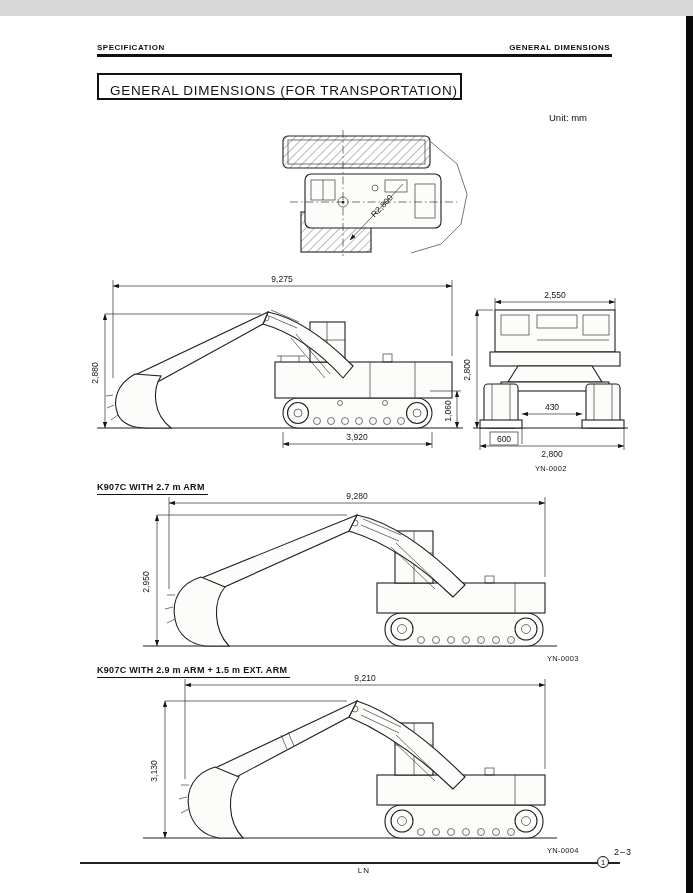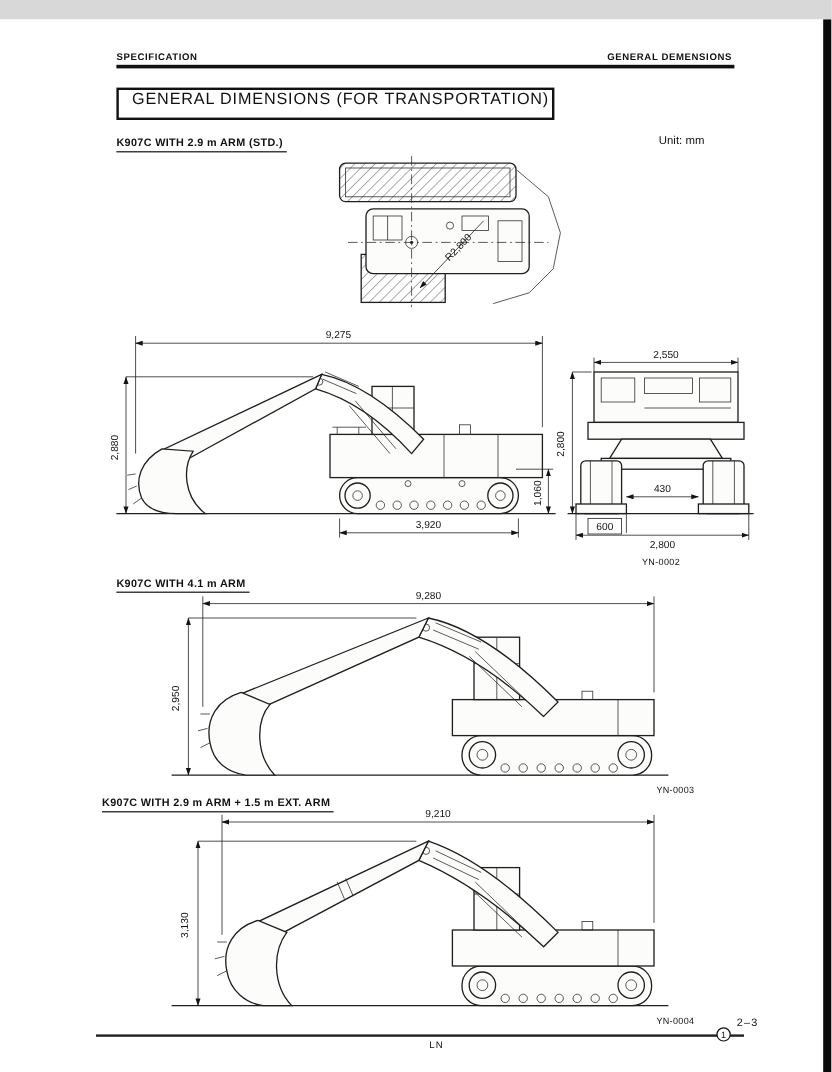--- a/index.html
+++ b/index.html
@@ -7,21 +7,21 @@
   #page {
     position:relative; width:693px; height:893px; margin:16px auto;
     background:#ffffff; overflow:hidden; color:#1a1a1a;
     font-family:"Liberation Sans", sans-serif;
   }
   .abs { position:absolute; }
   .hdr { font-size:8px; font-weight:bold; letter-spacing:0.5px; color:#111; }
   #header-rule { left:97px; top:38px; width:515px; height:3px; background:#111; }
   #title-box {
     left:97px; top:57px; width:365px; height:27px;
-    border:2px solid #111; display:flex; align-items:flex-start;
+    border:2px solid #111; display:flex; align-items:flex-end;
     padding-left:11px; font-size:13.5px; letter-spacing:0.7px; color:#111;
   }
   .sec-head {
     display:inline-block; font-size:9px; font-weight:bold; letter-spacing:0.3px;
     color:#111; border-bottom:1.5px solid #111; padding:0 3px 2px 0;
   }
   #unit-label { left:549px; top:96px; font-size:9.5px; color:#111; }
   #footer-rule { left:80px; top:846px; width:540px; height:1.5px; background:#222; }
   #footer-ln { left:330px; top:850px; width:40px; text-align:right; font-size:8px; letter-spacing:1px; color:#111; }
   #page-number { left:614px; top:831px; font-size:9px; color:#111; letter-spacing:1px; }
@@ -37,30 +37,27 @@
   .dm  { stroke:#2c2c2c; stroke-width:0.7; fill:none; }
   .svg-dim { font-family:"Liberation Sans", sans-serif; font-size:8.5px; fill:#141414; }
   .svg-fig { font-family:"Liberation Sans", sans-serif; font-size:7.5px; fill:#141414; letter-spacing:0.3px; }
 </style>
 </head>
 <body>
 
 <div id="page">
 
   <span class="abs hdr" style="left:97px; top:27px;">SPECIFICATION</span>
-  <span class="abs hdr" style="right:83px; top:27px;">GENERAL DEMENSIONS</span>
+  <span class="abs hdr" style="right:83px; top:27px;">GENERAL DIMENSIONS</span>
   <div class="abs" id="header-rule"></div>
 
   <div class="abs" id="title-box">
     <span>GENERAL DIMENSIONS (FOR TRANSPORTATION)</span>
   </div>
 
-  <div class="abs" style="left:97px; top:93px;">
-    <span class="sec-head">K907C WITH 2.9 m ARM (STD.)</span>
-  </div>
   <span class="abs" id="unit-label">Unit: mm</span>
 
   <svg class="abs" style="left:85px; top:110px;" width="545" height="352" viewBox="0 0 545 352">
     <defs>
       <pattern id="hatch1" width="6" height="6" patternUnits="userSpaceOnUse" patternTransform="rotate(45)">
         <line x1="0" y1="0" x2="0" y2="6" stroke="#3a3a3a" stroke-width="0.7"></line>
       </pattern>
       <marker id="arr1" markerWidth="9" markerHeight="6" refX="8.5" refY="3" orient="auto-start-reverse">
         <path d="M0,0 L9,3 L0,6 Z" fill="#141414"></path>
       </marker>
@@ -184,21 +181,21 @@
 
       <line x1="539" y1="302" x2="539" y2="324" class="dm"></line>
       <line x1="395" y1="320" x2="539" y2="320" class="dm" marker-start="url(#arr1)" marker-end="url(#arr1)"></line>
       <text class="svg-dim" x="467" y="331" text-anchor="middle">2,800</text>
 
       <text class="svg-fig" x="450" y="345">YN-0002</text>
     </g>
   </svg>
 
   <div class="abs" style="left:97px; top:460px;">
-    <span class="sec-head">K907C WITH 4.1 m ARM</span>
+    <span class="sec-head">K907C WITH 2.7 m ARM</span>
   </div>
 
   <svg class="abs" style="left:85px; top:473px;" width="545" height="178" viewBox="0 0 545 178">
     <defs>
       <marker id="arr2" markerWidth="9" markerHeight="6" refX="8.5" refY="3" orient="auto-start-reverse">
         <path d="M0,0 L9,3 L0,6 Z" fill="#141414"></path>
       </marker>
     </defs>
     <g>
       <line x1="58" y1="157" x2="472" y2="157" class="ln"></line>
@@ -237,21 +234,21 @@
       <line x1="316" y1="46" x2="278" y2="30" class="tn"></line>
         <line x1="314" y1="52" x2="276" y2="36" class="tn"></line>
       <path d="M272,26 L114,90 L126,104 L264,42 Z" class="lnf"></path>
       <path d="M116,88 C96,94 86,110 90,130 C93,147 106,155 120,157 L144,157 C128,140 128,112 140,98 Z" class="lnf"></path>
       <path d="M90,130 L82,134 M88,118 L80,120 M90,106 L82,106" class="tn"></path>
 
       <text class="svg-fig" x="462" y="172">YN-0003</text>
     </g>
   </svg>
 
-  <div class="abs" style="left:85px; top:643px;">
+  <div class="abs" style="left:97px; top:643px;">
     <span class="sec-head">K907C WITH 2.9 m ARM + 1.5 m EXT. ARM</span>
   </div>
 
   <svg class="abs" style="left:85px; top:655px;" width="545" height="190" viewBox="0 0 545 190">
     <defs>
       <marker id="arr3" markerWidth="9" markerHeight="6" refX="8.5" refY="3" orient="auto-start-reverse">
         <path d="M0,0 L9,3 L0,6 Z" fill="#141414"></path>
       </marker>
     </defs>
     <g>

